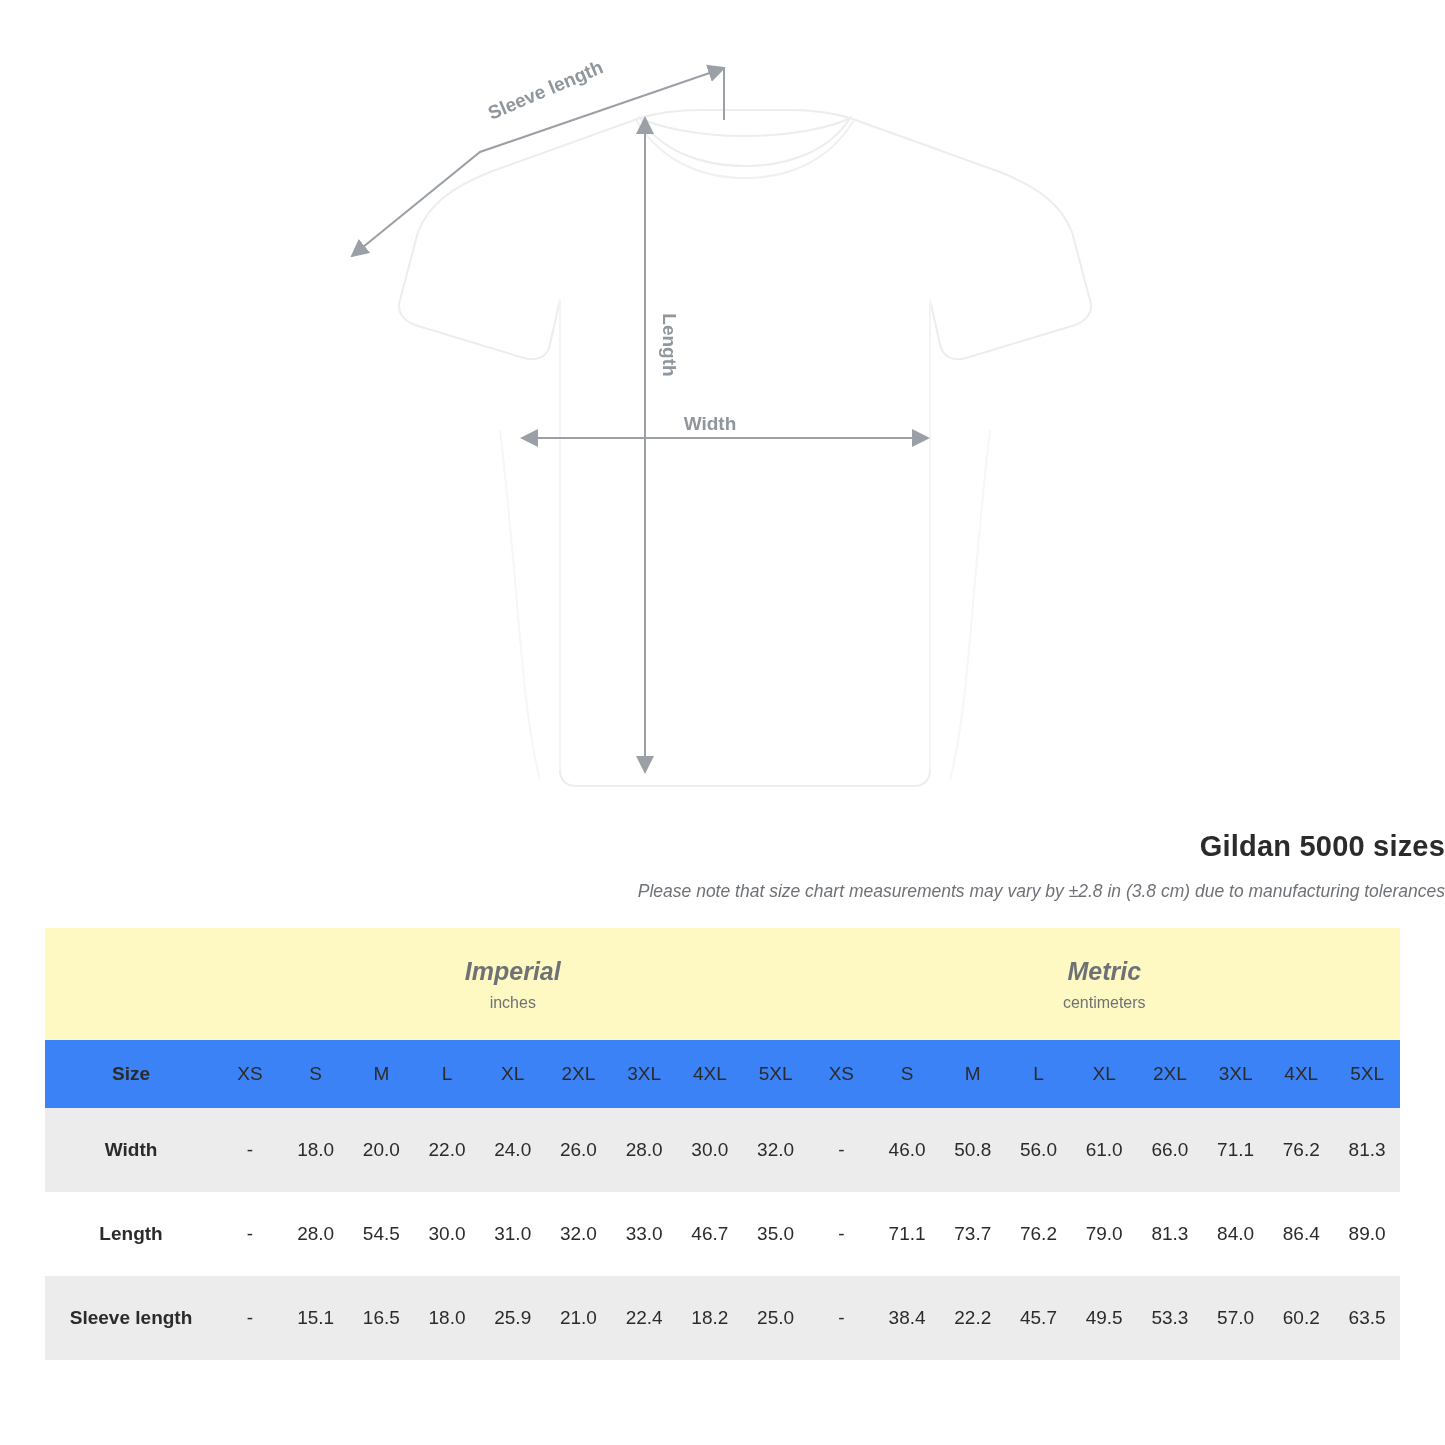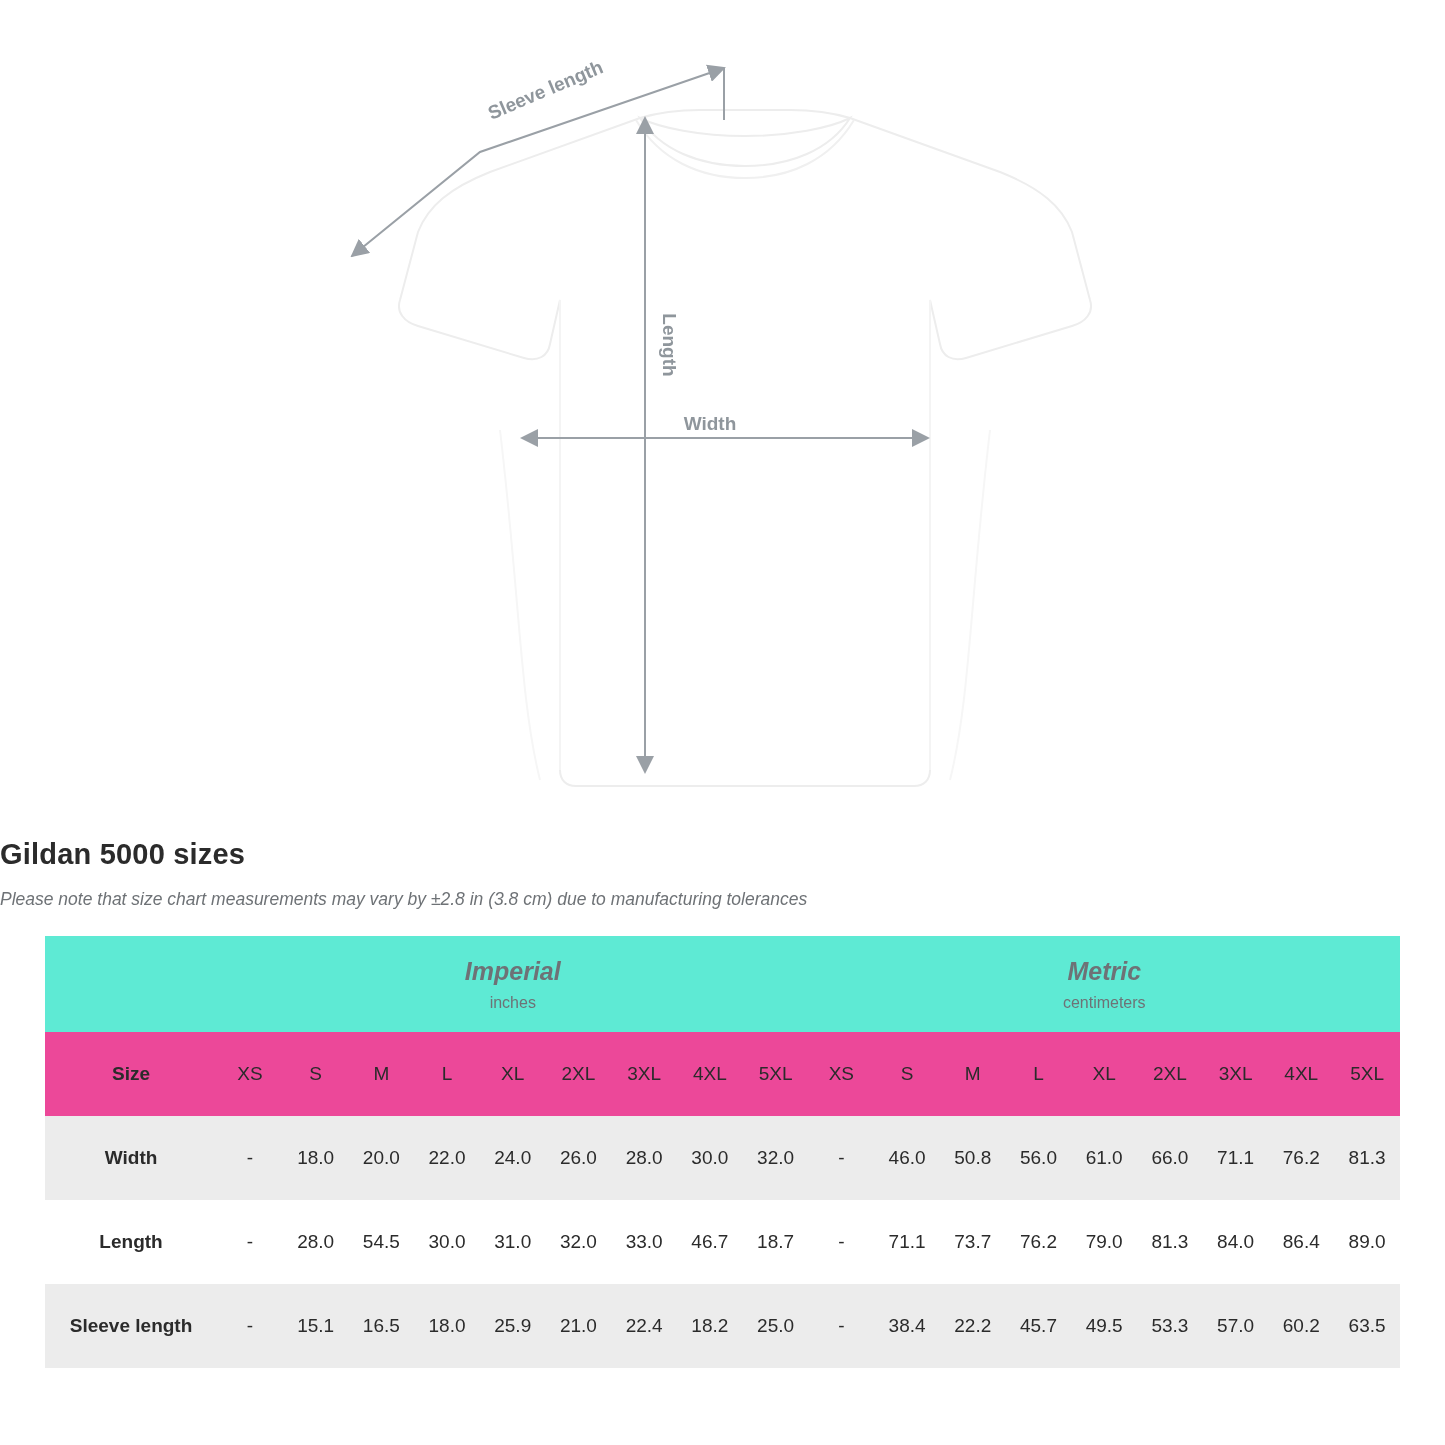--- a/index.html
+++ b/index.html
@@ -25,22 +25,22 @@
     position: relative;
     width: 1445px;
     height: 830px;
   }
   .illustration svg {
     display: block;
   }
 
   
   .title-block {
-    text-align: left;
-    margin-top: 8px;
+    text-align: right;
+    margin-top: 0;
   }
   .chart-title {
     font-size: 29px;
     font-weight: bold;
     color: #2b2b2b;
     letter-spacing: 0.2px;
   }
   .chart-note {
     font-size: 17.5px;
     font-style: italic;
@@ -57,38 +57,38 @@
     width: 1355px;
     table-layout: fixed;
   }
   table.size-table td, table.size-table th {
     text-align: center;
     vertical-align: middle;
     font-weight: normal;
     padding: 0;
   }
   .unit-header td {
-    height: 96px;
-    background: #5eead4;
+    height: 112px;
+    background: #fef9c3;
   }
   .unit-name {
     font-size: 25px;
     font-style: italic;
     font-weight: bold;
     color: #6e7276;
     line-height: 1.25;
   }
   .unit-sub {
     font-size: 16px;
     color: #6e7276;
     margin-top: 6px;
   }
   .size-row td {
-    height: 84px;
-    background: #ec4899;
+    height: 68px;
+    background: #3b82f6;
     font-size: 19px;
     color: #2b2b2b;
     margin-top: 40px;
   }
   .size-row td.rowlabel {
     font-weight: bold;
     font-size: 19px;
   }
   .data-row td {
     height: 84px;
@@ -264,21 +264,21 @@
         <tr class="data-row plain">
           <td class="rowlabel">Length</td>
           <td>-</td>
           <td>28.0</td>
           <td>54.5</td>
           <td>30.0</td>
           <td>31.0</td>
           <td>32.0</td>
           <td>33.0</td>
           <td>46.7</td>
-          <td>18.7</td>
+          <td>35.0</td>
           <td>-</td>
           <td>71.1</td>
           <td>73.7</td>
           <td>76.2</td>
           <td>79.0</td>
           <td>81.3</td>
           <td>84.0</td>
           <td>86.4</td>
           <td>89.0</td>
         </tr>

